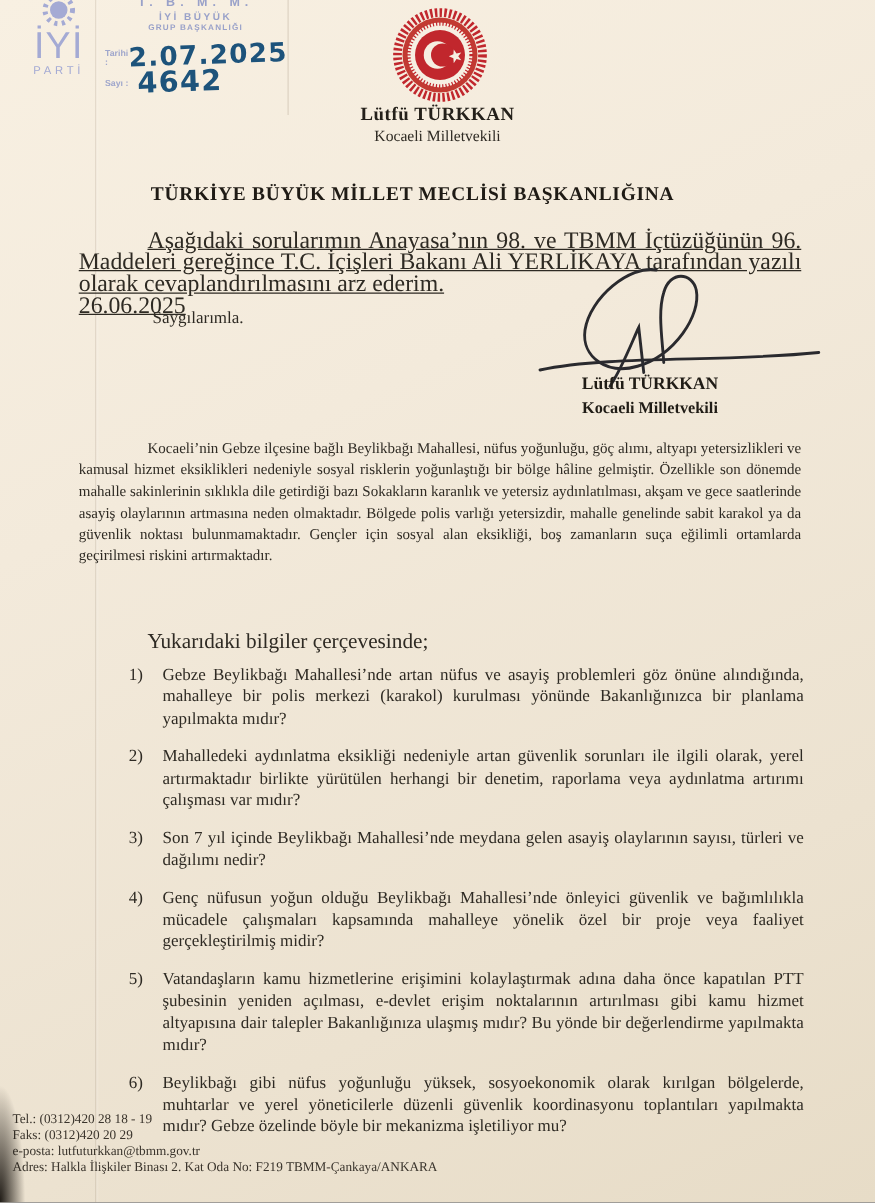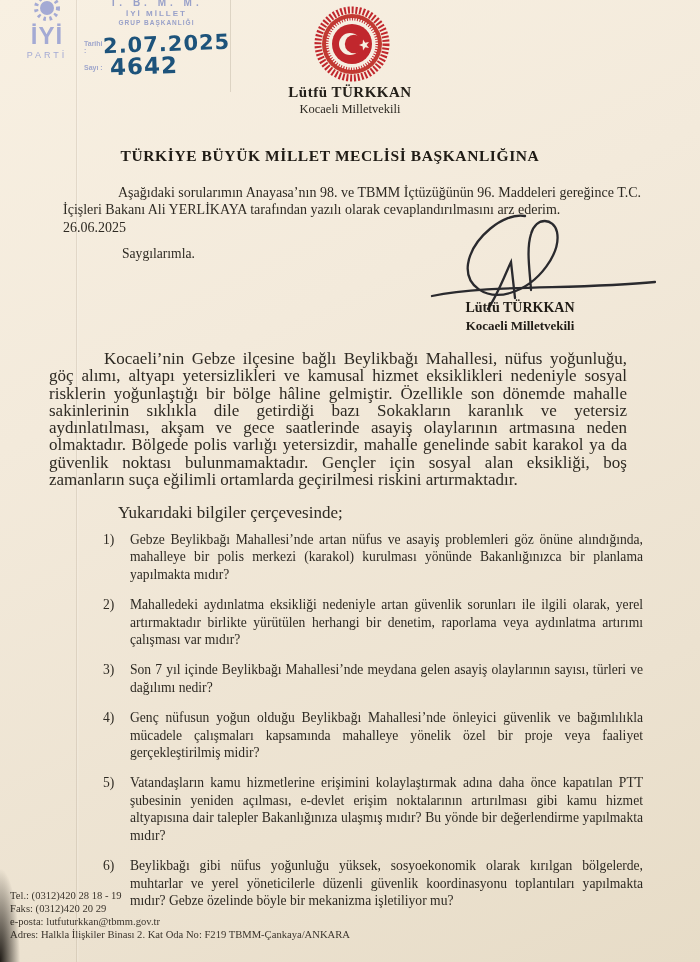--- a/index.html
+++ b/index.html
@@ -16,22 +16,22 @@
   .crease-v{position:absolute;left:76px;top:0;width:1px;height:100%;
     background:rgba(110,95,70,0.14);box-shadow:1px 0 2px rgba(255,255,255,0.35);}
   .crease-v2{position:absolute;left:230px;top:0;width:1px;height:92px;
     background:rgba(110,95,70,0.18);}
   .corner-shadow{position:absolute;left:0;bottom:0;width:30px;height:130px;
     background:radial-gradient(ellipse 28px 130px at 0% 100%, rgba(14,10,6,0.92), rgba(14,10,6,0) 72%);}
 
   
   .iyi-logo{position:absolute;left:16px;top:-6px;width:62px;text-align:center;color:#a4aad4;}
   .iyi-sun{margin:0 auto;}
-  .iyi-word{font-family:"Liberation Sans",sans-serif;font-weight:bold;
-    font-size:24px;letter-spacing:1px;line-height:20px;margin-top:-2px;}
+  .iyi-word{font-family:"Liberation Sans",sans-serif;font-weight:normal;
+    font-size:30px;letter-spacing:1px;line-height:20px;margin-top:-2px;}
   .iyi-sub{font-family:"Liberation Sans",sans-serif;font-weight:normal;
     font-size:9px;letter-spacing:3px;margin-top:4px;}
 
   
   .stamp{position:absolute;left:84px;top:-3px;width:145px;color:#99a1c9;
     font-family:"Liberation Sans",sans-serif;text-align:center;}
   .stamp .l1{font-size:10px;font-weight:bold;letter-spacing:4px;}
   .stamp .l2{font-size:8px;font-weight:bold;letter-spacing:2px;margin-top:1px;}
   .stamp .l3{font-size:6.5px;font-weight:bold;letter-spacing:1px;margin-top:1px;}
   .stamp-row{display:flex;align-items:flex-start;text-align:left;margin-top:6px;}
@@ -47,34 +47,34 @@
   
   .dep-name{position:absolute;left:0;top:84px;width:700px;text-align:center;
     font-weight:bold;font-size:15px;letter-spacing:0.5px;color:#24201a;}
   .dep-title{position:absolute;left:0;top:102px;width:700px;text-align:center;
     font-size:12.5px;color:#2e2a23;}
 
   .doc-title{position:absolute;left:0;top:147px;width:660px;text-align:center;
     font-weight:bold;font-size:15.5px;letter-spacing:0.6px;color:#1f1b15;}
 
   .intro{position:absolute;left:63px;top:184px;width:578px;
-    font-size:14px;line-height:17.4px;text-align:justify;}
+    font-size:19px;line-height:17.4px;text-align:justify;text-decoration:underline;}
   .intro p{margin:0;text-indent:55px;}
   .intro .date{text-indent:0;}
 
   .salutation{position:absolute;left:122px;top:246px;font-size:13.6px;}
 
   .sig-scribble{position:absolute;left:428px;top:210px;}
   .sig-name{position:absolute;left:430px;top:300px;width:180px;text-align:center;
     font-weight:bold;font-size:14px;color:#201c16;}
   .sig-title{position:absolute;left:430px;top:318px;width:180px;text-align:center;
     font-weight:bold;font-size:13px;color:#201c16;}
 
-  .body-par{position:absolute;left:49px;top:350px;width:578px;
-    font-size:17px;line-height:17.3px;text-align:justify;text-indent:55px;margin:0;}
+  .body-par{position:absolute;left:63px;top:350px;width:578px;
+    font-size:12px;line-height:17.3px;text-align:justify;text-indent:55px;margin:0;}
 
   .q-intro{position:absolute;left:118px;top:503px;font-size:17px;}
 
   .questions{position:absolute;left:103px;top:531px;width:540px;margin:0;padding:0;list-style:none;}
   .questions li{display:flex;margin:0 0 13px 0;font-size:13.6px;line-height:17.4px;}
   .q-num{flex:0 0 27px;}
   .q-text{flex:1;text-align:justify;}
 
   .footer{position:absolute;left:10px;top:889px;font-size:10.6px;line-height:13px;color:#3a342c;}
   .footer div{white-space:nowrap;}
@@ -91,21 +91,21 @@
     <svg class="iyi-sun" width="34" height="30" viewBox="0 0 34 30">
       <circle cx="17" cy="14" r="7" fill="#a4aad4"></circle>
       <circle cx="17" cy="14" r="11" fill="none" stroke="#a4aad4" stroke-width="4" stroke-dasharray="2.5 3.6"></circle>
     </svg>
     <div class="iyi-word">İYİ</div>
     <div class="iyi-sub">PARTİ</div>
   </div>
 
   <div class="stamp">
     <div class="l1">T. B. M. M.</div>
-    <div class="l2">İYİ MİLLET</div>
+    <div class="l2">İYİ BÜYÜK</div>
     <div class="l3">GRUP BAŞKANLIĞI</div>
     <div class="stamp-row">
       <span class="stamp-label">Tarihi :</span>
       <span class="hand hand-date">2.07.2025</span>
     </div>
     <div class="stamp-row" style="margin-top:0;">
       <span class="stamp-label">Sayı :</span>
       <span class="hand hand-no">4642</span>
     </div>
   </div>

